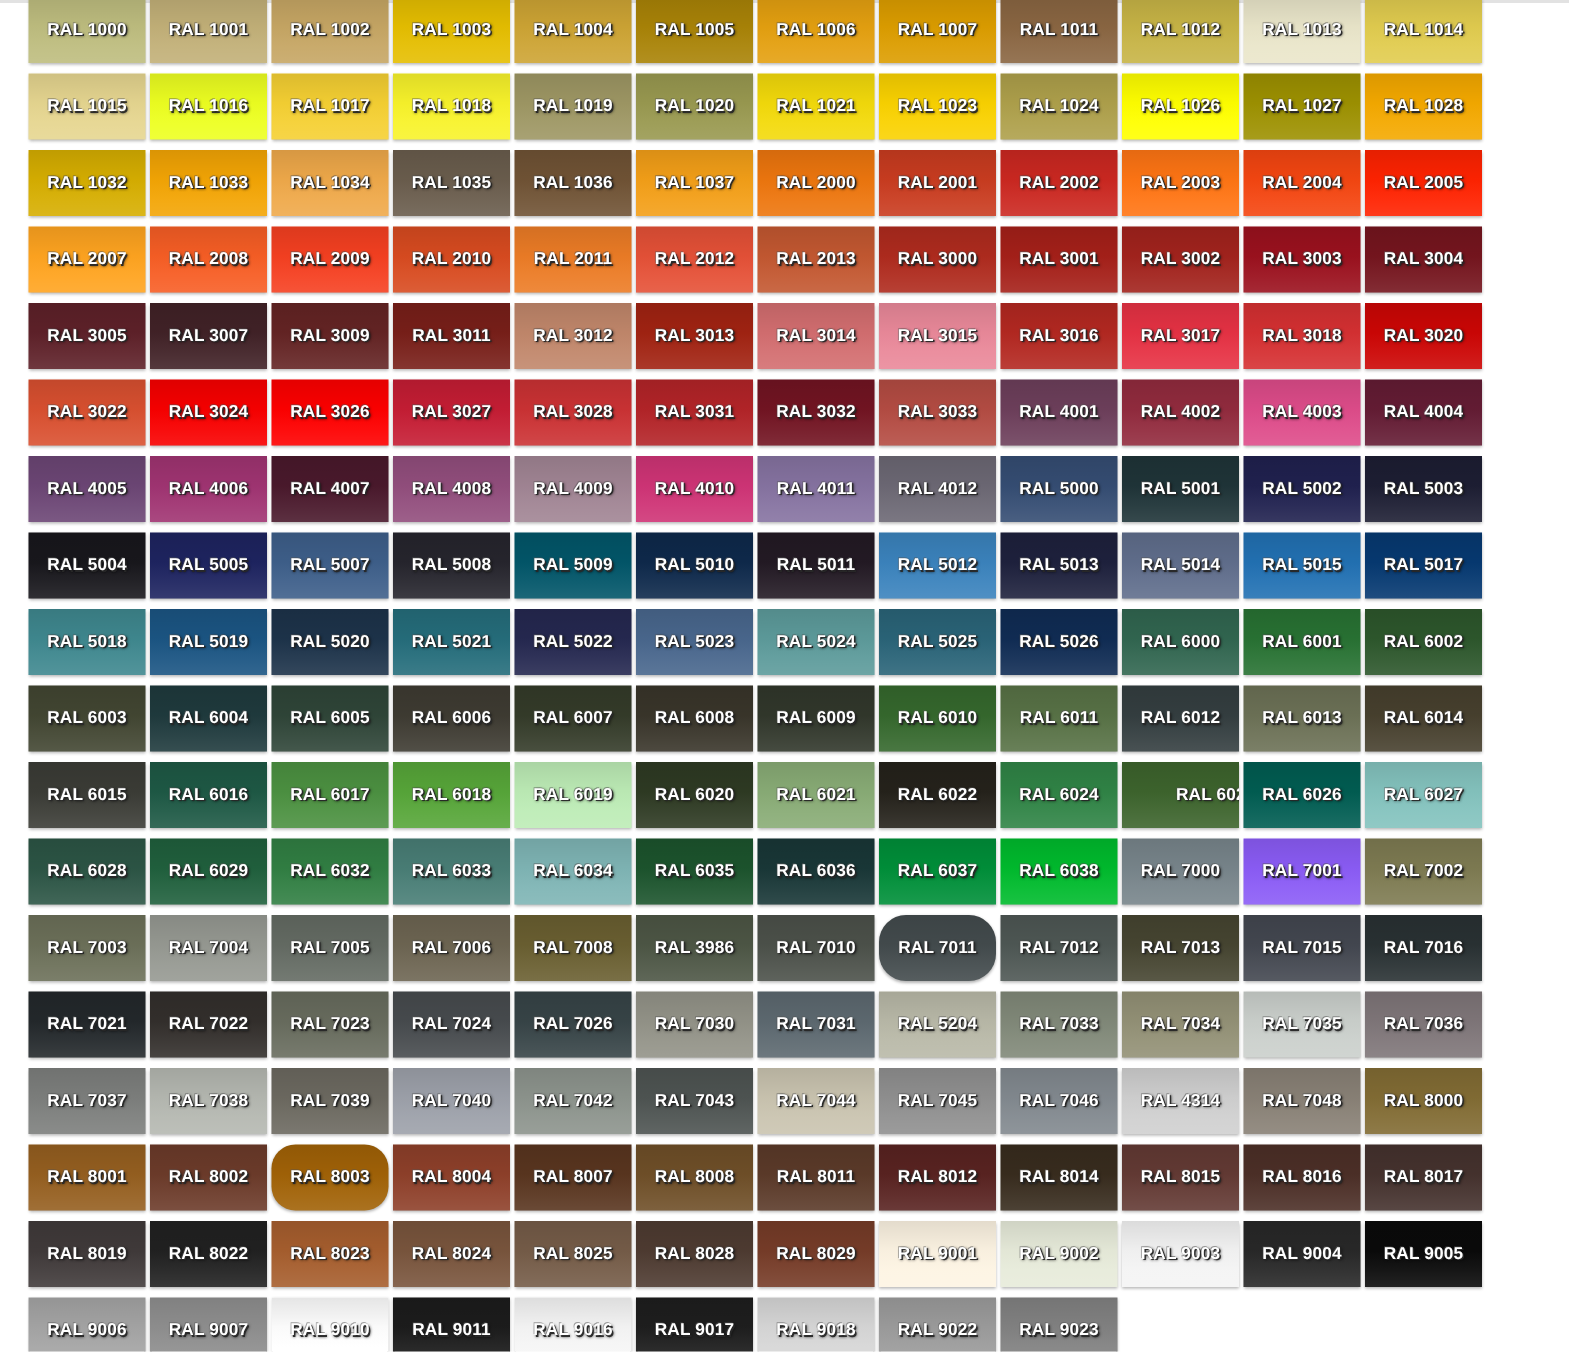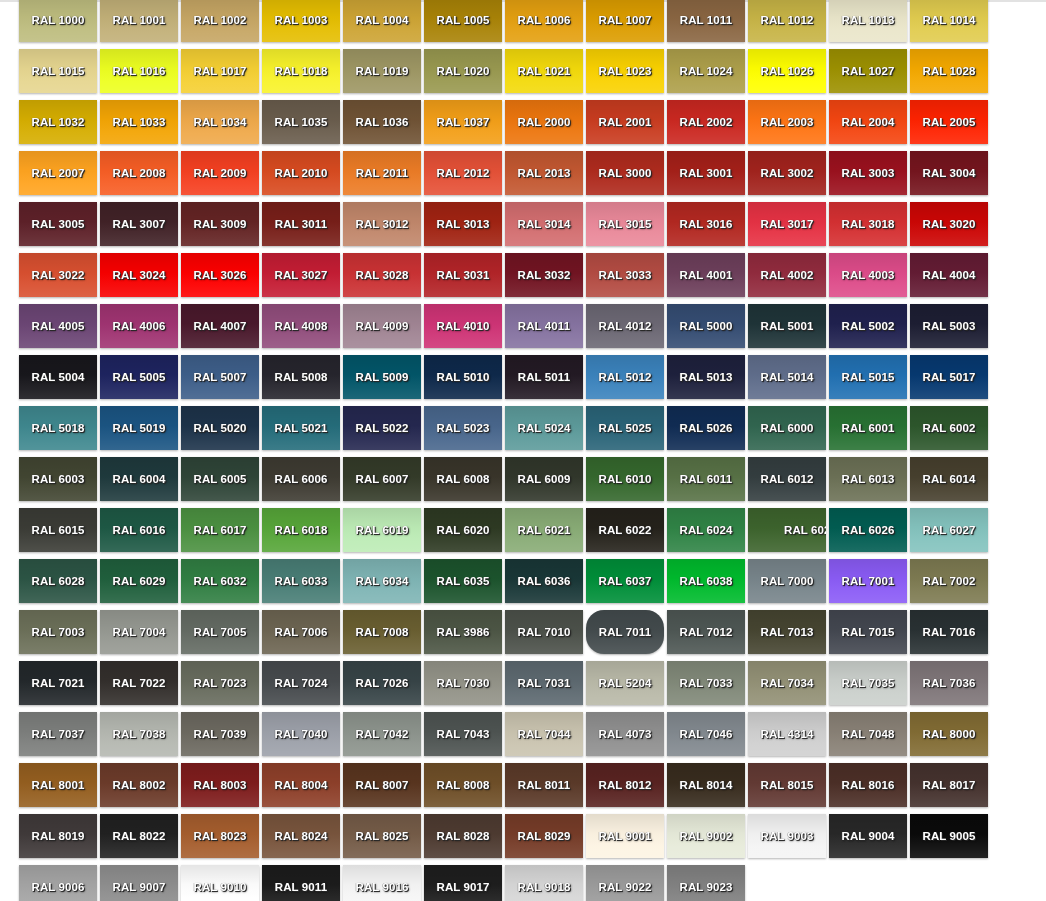--- a/index.html
+++ b/index.html
@@ -594,41 +594,41 @@
     <div class="swatch" style="background-color: rgb(141, 148, 141);">
       <span class="swatch-label">RAL 7042</span>
     </div>
     <div class="swatch" style="background-color: rgb(78, 84, 82);">
       <span class="swatch-label">RAL 7043</span>
     </div>
     <div class="swatch" style="background-color: rgb(202, 196, 176);">
       <span class="swatch-label">RAL 7044</span>
     </div>
     <div class="swatch" style="background-color: rgb(144, 144, 144);">
-      <span class="swatch-label">RAL 4073</span>
+      <span class="swatch-label">RAL 7045</span>
     </div>
     <div class="swatch" style="background-color: rgb(130, 137, 143);">
       <span class="swatch-label">RAL 7046</span>
     </div>
     <div class="swatch" style="background-color: rgb(208, 208, 208);">
       <span class="swatch-label">RAL 4314</span>
     </div>
     <div class="swatch" style="background-color: rgb(137, 129, 118);">
       <span class="swatch-label">RAL 7048</span>
     </div>
     <div class="swatch" style="background-color: rgb(130, 108, 52);">
       <span class="swatch-label">RAL 8000</span>
     </div>
     <div class="swatch" style="background-color: rgb(149, 95, 32);">
       <span class="swatch-label">RAL 8001</span>
     </div>
     <div class="swatch" style="background-color: rgb(108, 59, 42);">
       <span class="swatch-label">RAL 8002</span>
     </div>
-    <div class="swatch" style="background-color: #7f1d1d;">
+    <div class="swatch" style="background-color: #a16207; border-radius: 16px;">
       <span class="swatch-label">RAL 8003</span>
     </div>
     <div class="swatch" style="background-color: rgb(142, 64, 42);">
       <span class="swatch-label">RAL 8004</span>
     </div>
     <div class="swatch" style="background-color: rgb(89, 53, 31);">
       <span class="swatch-label">RAL 8007</span>
     </div>
     <div class="swatch" style="background-color: rgb(111, 79, 40);">
       <span class="swatch-label">RAL 8008</span>

